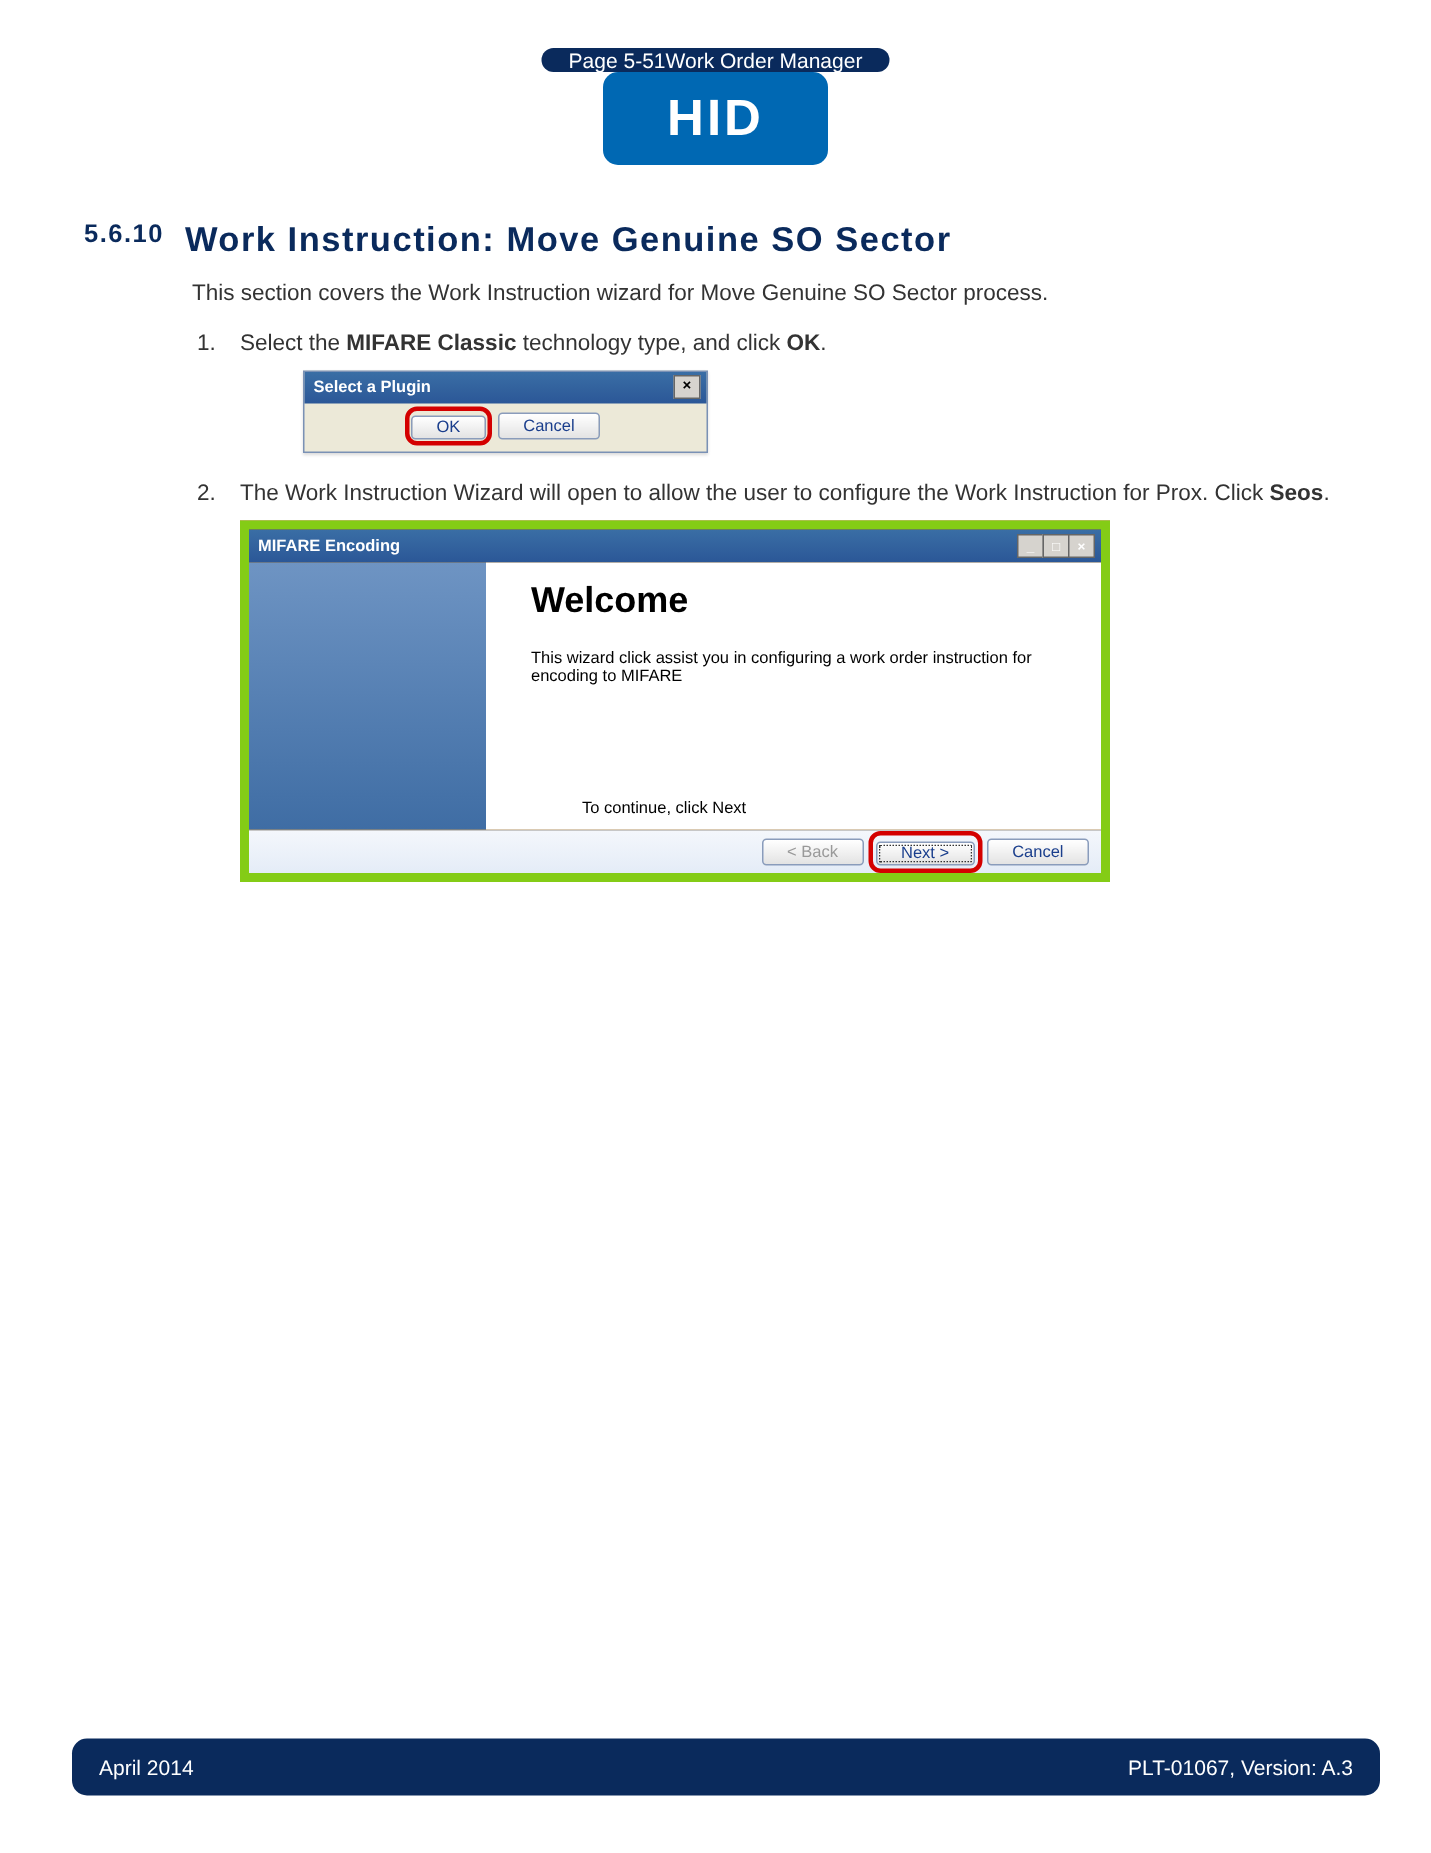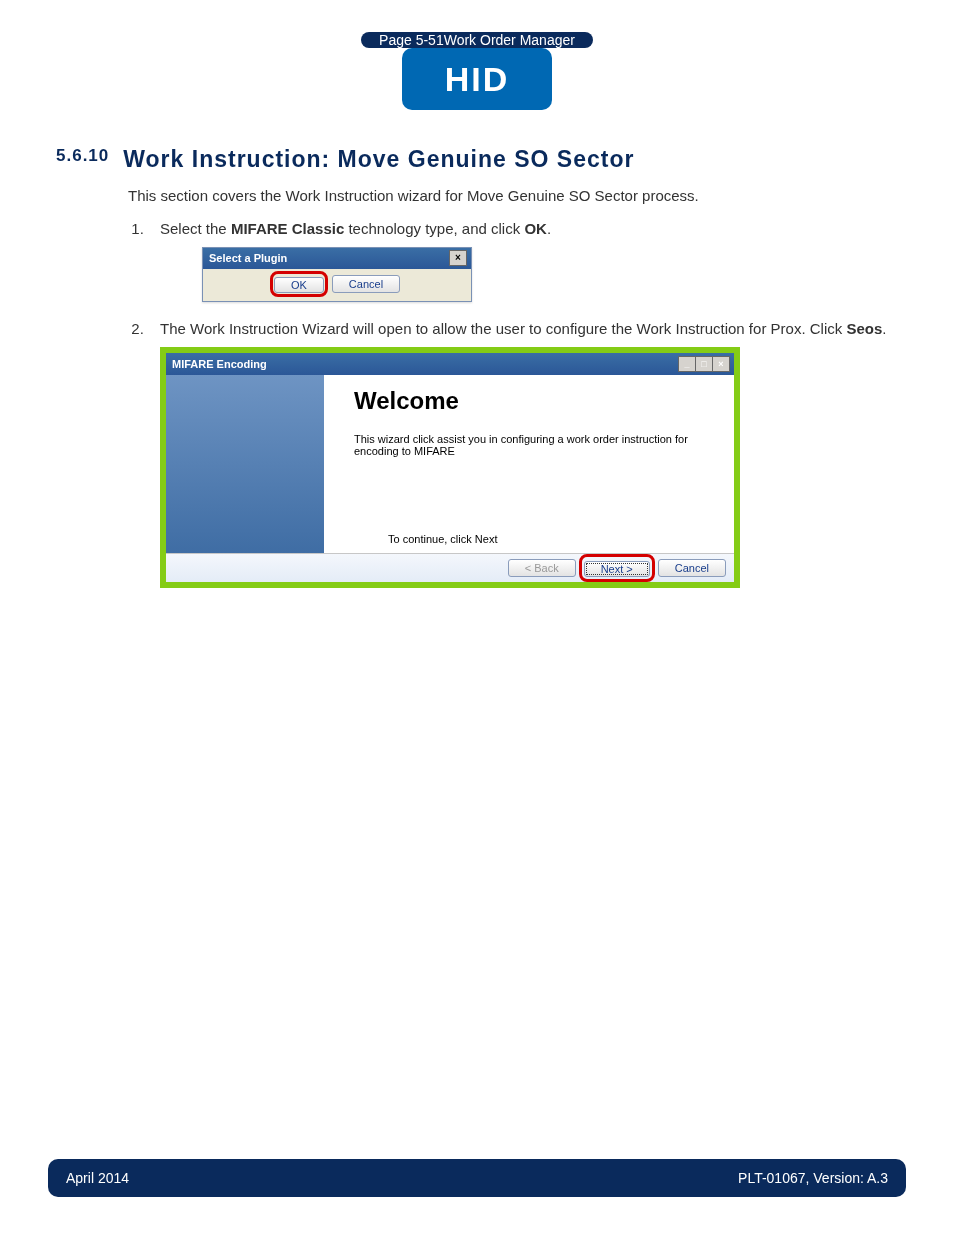--- a/index.html
+++ b/index.html
@@ -212,21 +212,21 @@
     content:"";
     position:absolute;
     left:-5px;right:-5px;top:-5px;bottom:-5px;
     border:3px solid #d40000;
     border-radius:8px;
   }
   .next-wrap .win-btn { outline: 1px dotted #333; outline-offset: -3px; }
   
   .page-footer {
     position: absolute;
-    left: 48px; right: 48px; bottom: 38px;
+    left: 48px; right: 34px; bottom: 38px;
     background: #0a2a5c;
     color:#fff;
     border-radius: 10px;
     height: 38px;
     display:flex;
     align-items:center;
     justify-content:space-between;
     padding: 0 18px;
     font-size: 14px;
   }

